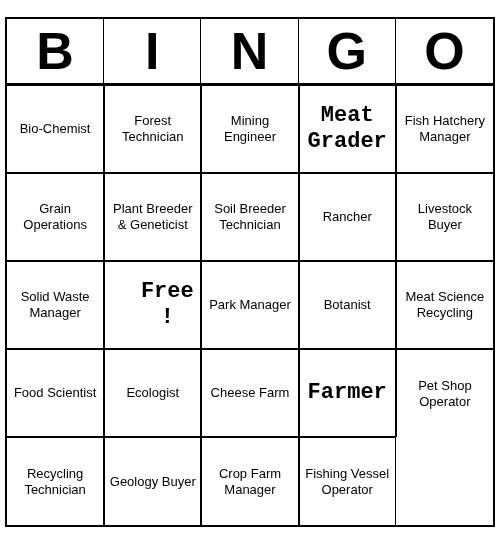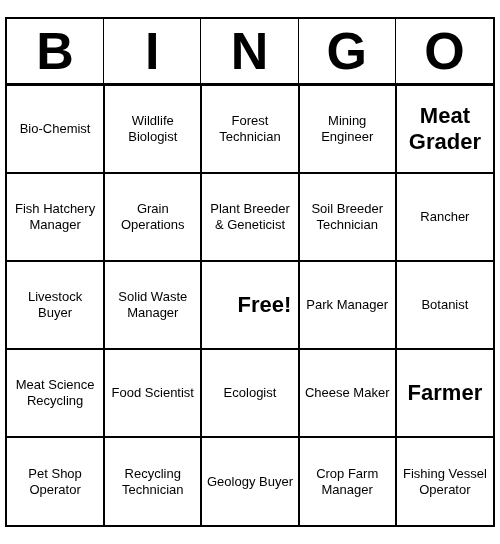--- a/index.html
+++ b/index.html
@@ -54,53 +54,53 @@
     .bingo-cell:nth-child(5n+5) { border-right: none; }
     .bingo-cell:nth-last-child(-n+5) { border-bottom: none; }
     .bingo-cell.free {
       font-size: 22px;
       font-weight: bold;
       padding-left: 32px;
     }
     .bingo-cell.large-text {
       font-size: 22px;
       font-weight: bold;
+      font-family: Liberation Mono, monospace;
     }
   </style>
 </head>
 <body>
 
 <div class="bingo-card">
   <div class="bingo-header">
     <div class="bingo-header-cell">B</div>
     <div class="bingo-header-cell">I</div>
     <div class="bingo-header-cell">N</div>
     <div class="bingo-header-cell">G</div>
     <div class="bingo-header-cell">O</div>
   </div>
   <div class="bingo-grid" id="bingo-grid">
   <div class="bingo-cell">Bio-Chemist</div>
-      <div class="bingo-cell">Wildlife Biologist</div>
       <div class="bingo-cell">Forest Technician</div>
       <div class="bingo-cell">Mining Engineer</div>
       <div class="bingo-cell large-text">Meat Grader</div>
       <div class="bingo-cell">Fish Hatchery Manager</div>
       <div class="bingo-cell">Grain Operations</div>
       <div class="bingo-cell">Plant Breeder &amp; Geneticist</div>
       <div class="bingo-cell">Soil Breeder Technician</div>
       <div class="bingo-cell">Rancher</div>
       <div class="bingo-cell">Livestock Buyer</div>
       <div class="bingo-cell">Solid Waste Manager</div>
       <div class="bingo-cell large-text free">Free!</div>
       <div class="bingo-cell">Park Manager</div>
       <div class="bingo-cell">Botanist</div>
       <div class="bingo-cell">Meat Science Recycling</div>
       <div class="bingo-cell">Food Scientist</div>
       <div class="bingo-cell">Ecologist</div>
-      <div class="bingo-cell">Cheese Maker</div>
+      <div class="bingo-cell">Cheese Farm</div>
       <div class="bingo-cell large-text">Farmer</div>
       <div class="bingo-cell">Pet Shop Operator</div>
       <div class="bingo-cell">Recycling Technician</div>
       <div class="bingo-cell">Geology Buyer</div>
       <div class="bingo-cell">Crop Farm Manager</div>
       <div class="bingo-cell">Fishing Vessel Operator</div>
     </div>
 </div>
 
 </body></html>

